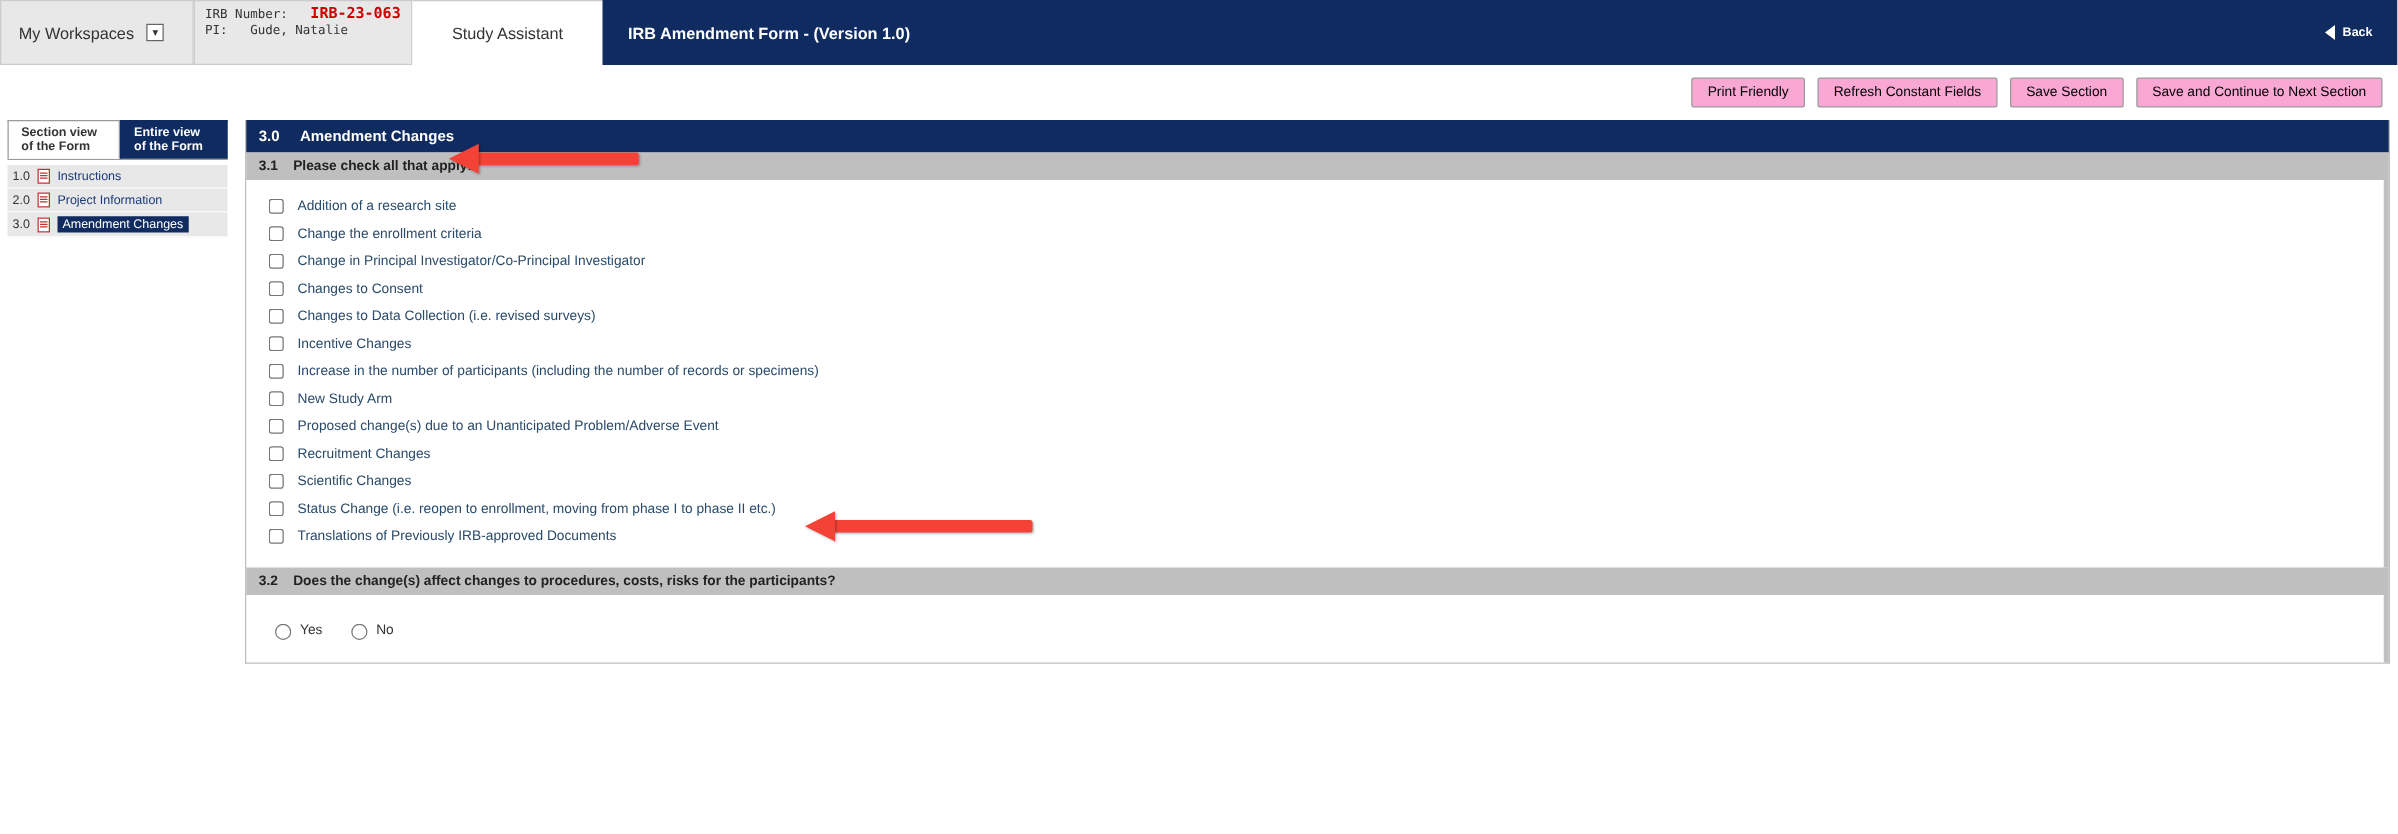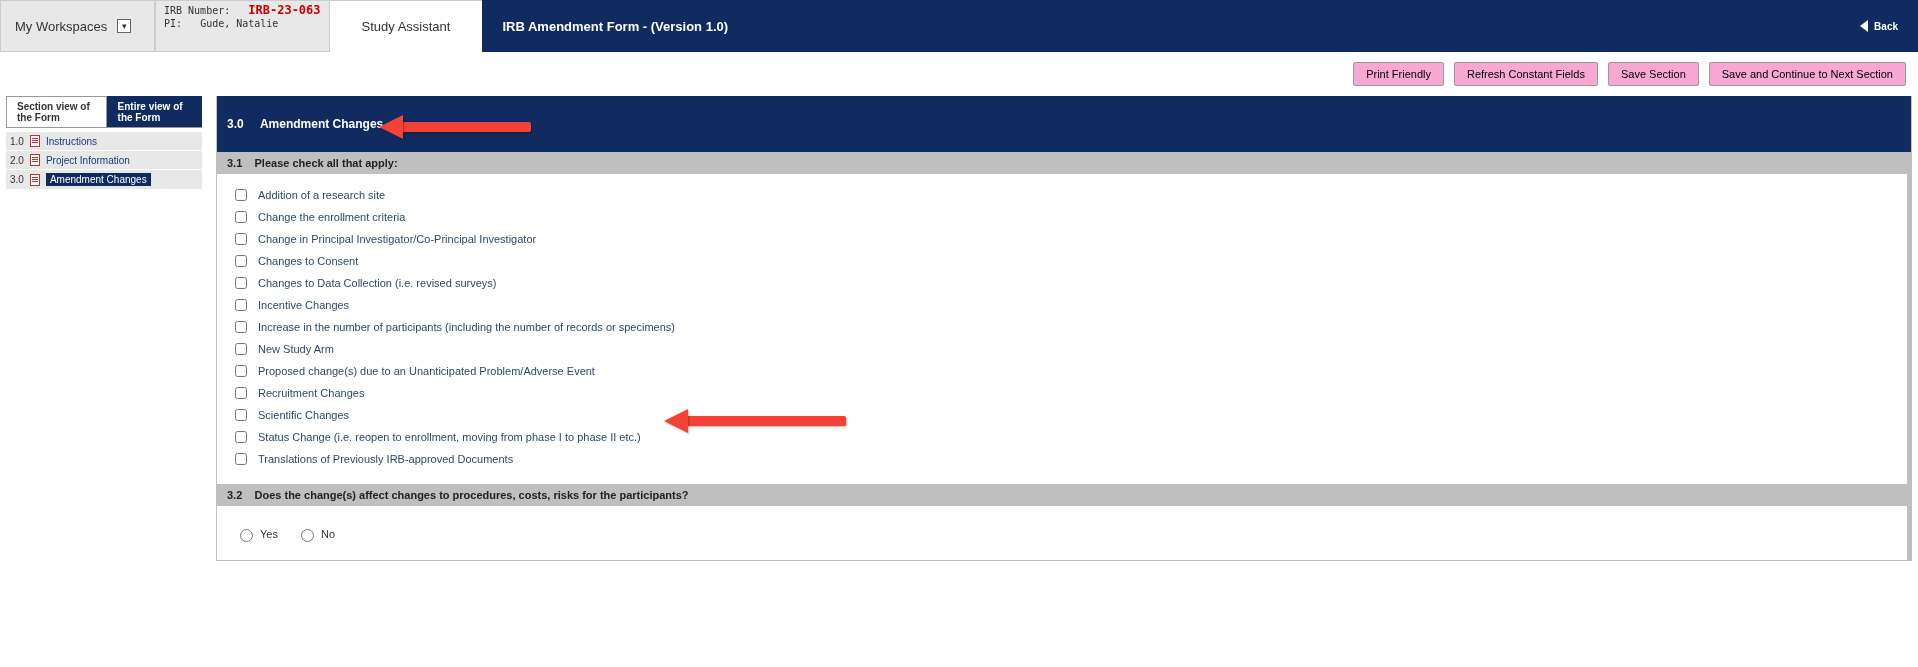--- a/index.html
+++ b/index.html
@@ -16,38 +16,38 @@
   .title-bar { flex: 1; background: #0f2b60; color: #fff; display:flex; align-items:center; justify-content:space-between; padding: 0 20px; font-size: 13px; font-weight:bold; }
   .title-bar .back { display:flex; align-items:center; gap:6px; cursor:pointer; font-weight:bold; font-size:10px; }
   .back-icon { width:0; height:0; border-top:6px solid transparent; border-bottom:6px solid transparent; border-right:8px solid #fff; display:inline-block; }
 
   
   .actions { display:flex; justify-content:flex-end; gap:10px; padding:10px 12px; }
   .btn { background:#f9a8d4; border:1px solid #999; padding:5px 12px; font-size:11px; cursor:pointer; border-radius:2px; }
 
   
   .main { display:flex; align-items:flex-start; padding: 0 6px 20px 6px; gap:14px; }
-  .left { width: 196px; flex:none; }
+  .left { width: 176px; flex:none; }
   .right { flex:1; position:relative; }
 
   
   .view-tabs { display:flex; border-bottom:1px solid #999; }
   .view-tab { padding:4px 10px; font-size:10px; font-weight:bold; border:1px solid #999; border-bottom:none; cursor:pointer; }
   .view-tab.active { background:#fff; color:#333; }
   .view-tab.inactive { background:#0f2b60; color:#fff; border-color:#0f2b60; }
   .nav-list { margin-top:4px; }
   .nav-item { display:flex; align-items:center; gap:6px; padding:3px 4px; font-size:10px; background:#e8e8e8; border-bottom:1px solid #fff; cursor:pointer; }
   .nav-item .num { color:#333; }
   .doc-icon { width:10px; height:12px; background:#fff; border:1px solid #b33; position:relative; }
   .doc-icon::after { content:""; position:absolute; left:1px; right:1px; top:2px; height:1px; background:#b33; box-shadow:0 2px 0 #b33, 0 4px 0 #b33; }
   .nav-item.selected .label { background:#0f2b60; color:#fff; padding:1px 4px; }
   .nav-item .label { color:#1a3a7a; }
 
   
-  .section-header { background:#0f2b60; color:#fff; font-weight:bold; padding:21px 10px; font-size:12px; }
+  .section-header { background:#0f2b60; color:#fff; font-weight:bold; padding:6px 10px; font-size:12px; }
   .sub-header { background:#bfbfbf; color:#222; font-weight:bold; padding:5px 10px; font-size:11px; position:relative; }
   .form-body { padding:10px 14px 14px 14px; border-right:4px solid #bfbfbf; }
   .check-row { display:flex; align-items:center; gap:8px; padding:2px 0; font-size:11px; color:#244; }
   .check-row input[type=checkbox] { width:12px; height:12px; }
   .check-row .opt-label { color:#2a4a6a; }
   .radio-row { display:flex; align-items:center; gap:18px; padding:10px 4px 4px 4px; font-size:11px; }
   .radio-opt { display:flex; align-items:center; gap:4px; }
 
   
   .arrow-wrap { position:absolute; pointer-events:none; }

